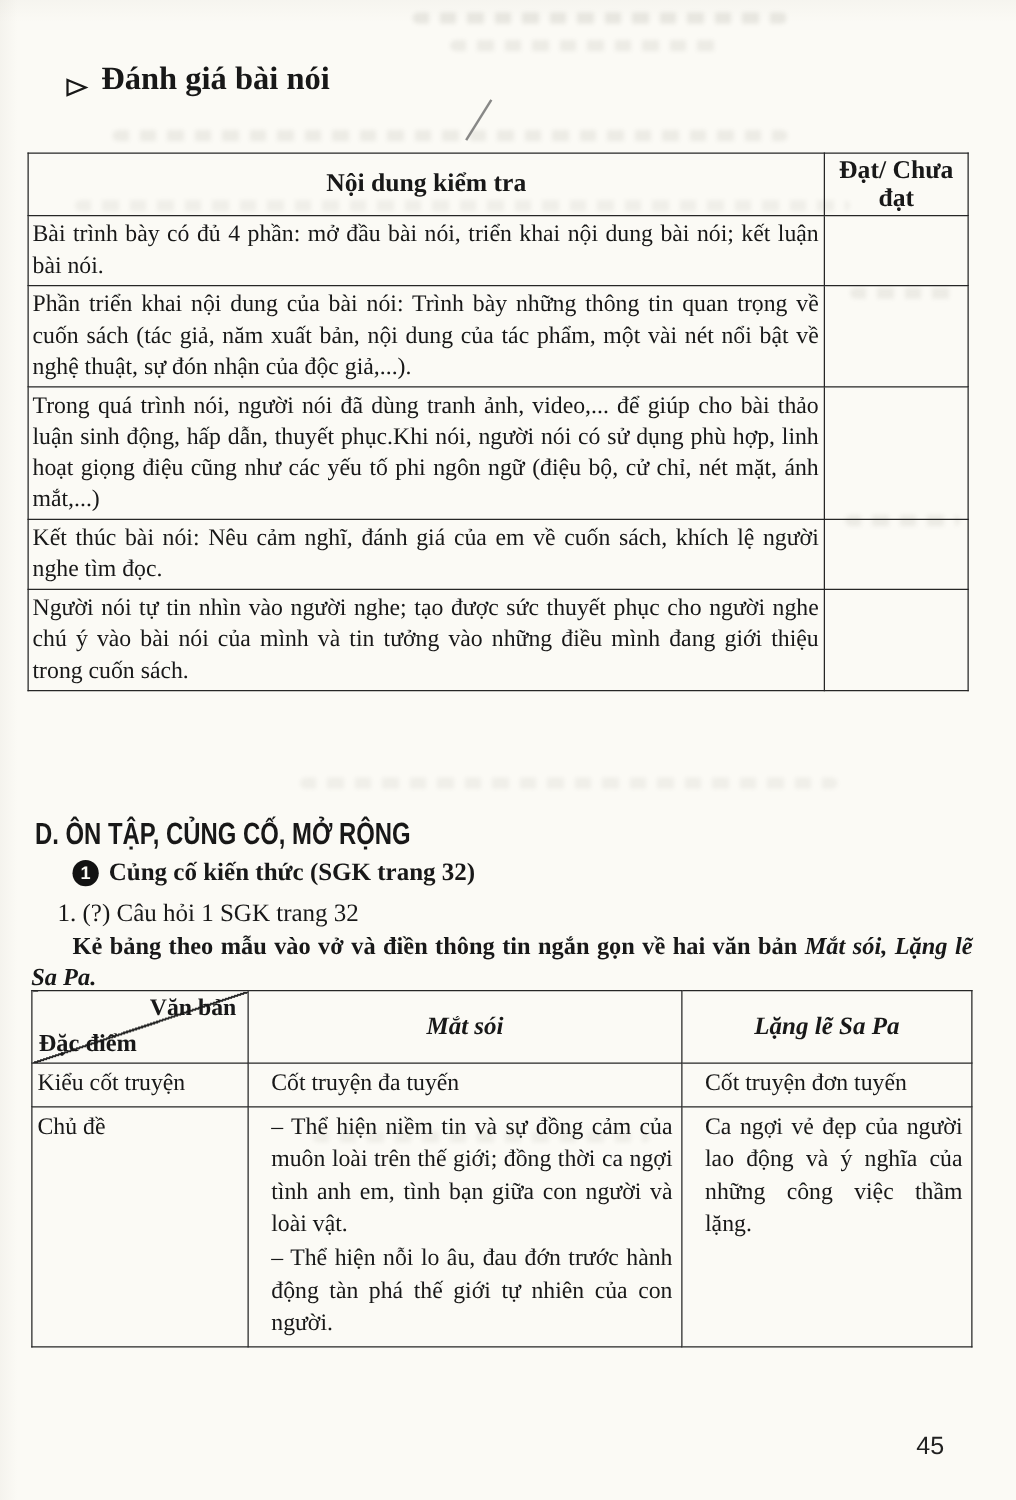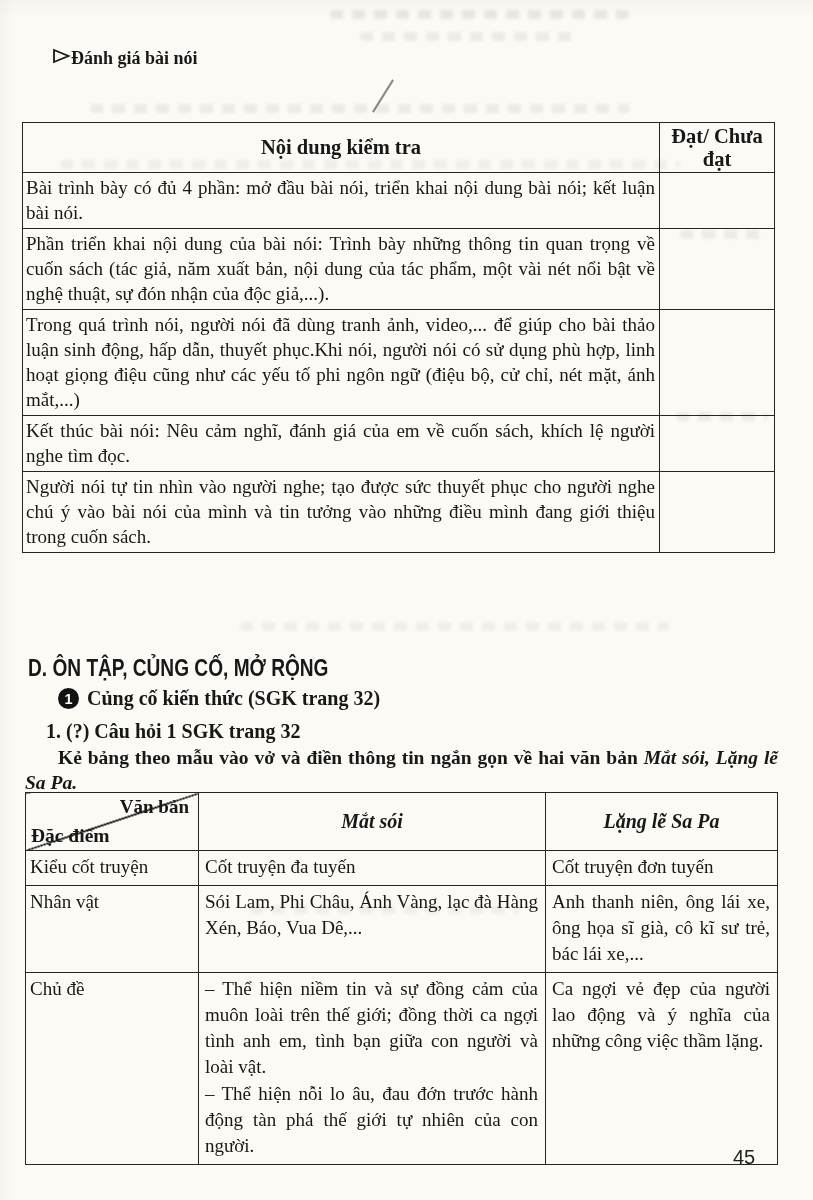--- a/index.html
+++ b/index.html
@@ -21,22 +21,22 @@
     background:repeating-linear-gradient(90deg,#6f6d5e 0 13px, transparent 13px 22px);
   }
   .slash {
     position:absolute; left:382px; top:77px; width:2px; height:38px;
     background:#6c6c6c; transform:rotate(32deg); opacity:.8;
   }
 
   
   .h-eval {
     position:absolute; left:52px; top:48px; margin:0;
-    font-size:18px; font-weight:bold;
-    display:flex; align-items:flex-start; 
+    font-size:26px; font-weight:bold;
+    display:flex; align-items:flex-end; gap:10px;
   }
   .h-eval svg { display:block; }
 
   
   table { border-collapse:collapse; table-layout:fixed; position:absolute; background:transparent; }
   .t1 td,.t1 th,.t2 td,.t2 th { border:1.7px solid #262626; }
 
   .t1 { left:22px; top:88px; width:752px; font-size:19px;margin-top:34px; }
   .t1 th { height:49px; font-size:20.5px; font-weight:bold; text-align:center; vertical-align:middle; padding:0 4px; }
   .t1 th.result-h { white-space:pre-line; line-height:1.12; }
@@ -48,38 +48,38 @@
   .t2 th.corner {
     position:relative; height:57px; padding:0;
     background-image:linear-gradient(to bottom right,
       transparent calc(50% - 0.9px), #262626 calc(50% - 0.9px),
       #262626 calc(50% + 0.9px), transparent calc(50% + 0.9px));
   }
   .t2 .c-top { position:absolute; top:3px; right:9px; font-weight:bold; font-size:19px; }
   .t2 .c-bot { position:absolute; bottom:3px; left:5px; font-weight:bold; font-size:19.5px; }
   .t2 th.book { font-weight:bold; font-style:italic; text-align:center; vertical-align:middle; font-size:20px; padding:0 4px; }
   .t2 td.label { padding:3px 3px 3px 4px; line-height:25px; }
-  .t2 td.val { padding:3px 7px 5px 6px; text-align:justify; line-height:26px; }
+  .t2 td.val { padding:3px 7px 5px 18px; text-align:justify; line-height:26px; }
   .t2 td.val p { margin:0; }
   .t2 td.val p + p { margin-top:1px; }
 
   
   .sec-d {
     position:absolute; left:28px; top:654px; white-space:nowrap;
     font-family:"Liberation Sans","DejaVu Sans",sans-serif;
     font-weight:bold; font-size:24.5px; letter-spacing:0;
     transform:scaleX(.78); transform-origin:left center;
   }
   .sub1 { position:absolute; left:58px; top:687px; font-size:20px; font-weight:bold; display:flex; align-items:center; gap:8px; }
   .badge {
     width:21px; height:21px; border-radius:50%; background:#121212; color:#fbfaf5;
     font-family:"Liberation Sans","DejaVu Sans",sans-serif; font-size:14.5px; font-weight:bold;
     display:flex; align-items:center; justify-content:center; flex:0 0 auto;
   }
-  .sub2 { position:absolute; left:46px; top:720px; font-size:20px; font-weight:bold; }
+  .sub2 { position:absolute; left:46px; top:720px; font-size:20px; font-weight:normal; }
   .intro {
     position:absolute; left:25px; top:746px; width:753px; margin:0;
     font-size:19.5px; font-weight:bold; text-align:justify; line-height:24.5px; text-indent:33px;
   }
   .intro i { font-style:italic; }
 
   
   .pagenum {
     position:absolute; left:733px; top:1146px;
     font-family:"Liberation Sans","DejaVu Sans",sans-serif; font-size:20px; color:#212121;
@@ -176,29 +176,20 @@
       <tr>
         <td class="label">Kiểu cốt truyện</td>
         <td class="val">
             <p>Cốt truyện đa tuyến</p>
           </td>
         <td class="val">
             <p>Cốt truyện đơn tuyến</p>
           </td>
       </tr>
       <tr>
-        <td class="label">Nhân vật</td>
-        <td class="val">
-            <p>Sói Lam, Phi Châu, Ánh Vàng, lạc đà Hàng Xén, Báo, Vua Dê,...</p>
-          </td>
-        <td class="val">
-            <p>Anh thanh niên, ông lái xe, ông họa sĩ già, cô kĩ sư trẻ, bác lái xe,...</p>
-          </td>
-      </tr>
-      <tr>
         <td class="label">Chủ đề</td>
         <td class="val">
           <p>– Thể hiện niềm tin và sự đồng cảm của muôn loài trên thế giới; đồng thời ca ngợi tình anh em, tình bạn giữa con người và loài vật.</p>
           <p>– Thể hiện nỗi lo âu, đau đớn trước hành động tàn phá thế giới tự nhiên của con người.</p>
         </td>
         <td class="val">
             <p>Ca ngợi vẻ đẹp của người lao động và ý nghĩa của những công việc thầm lặng.</p>
           </td>
       </tr>
     </tbody>

